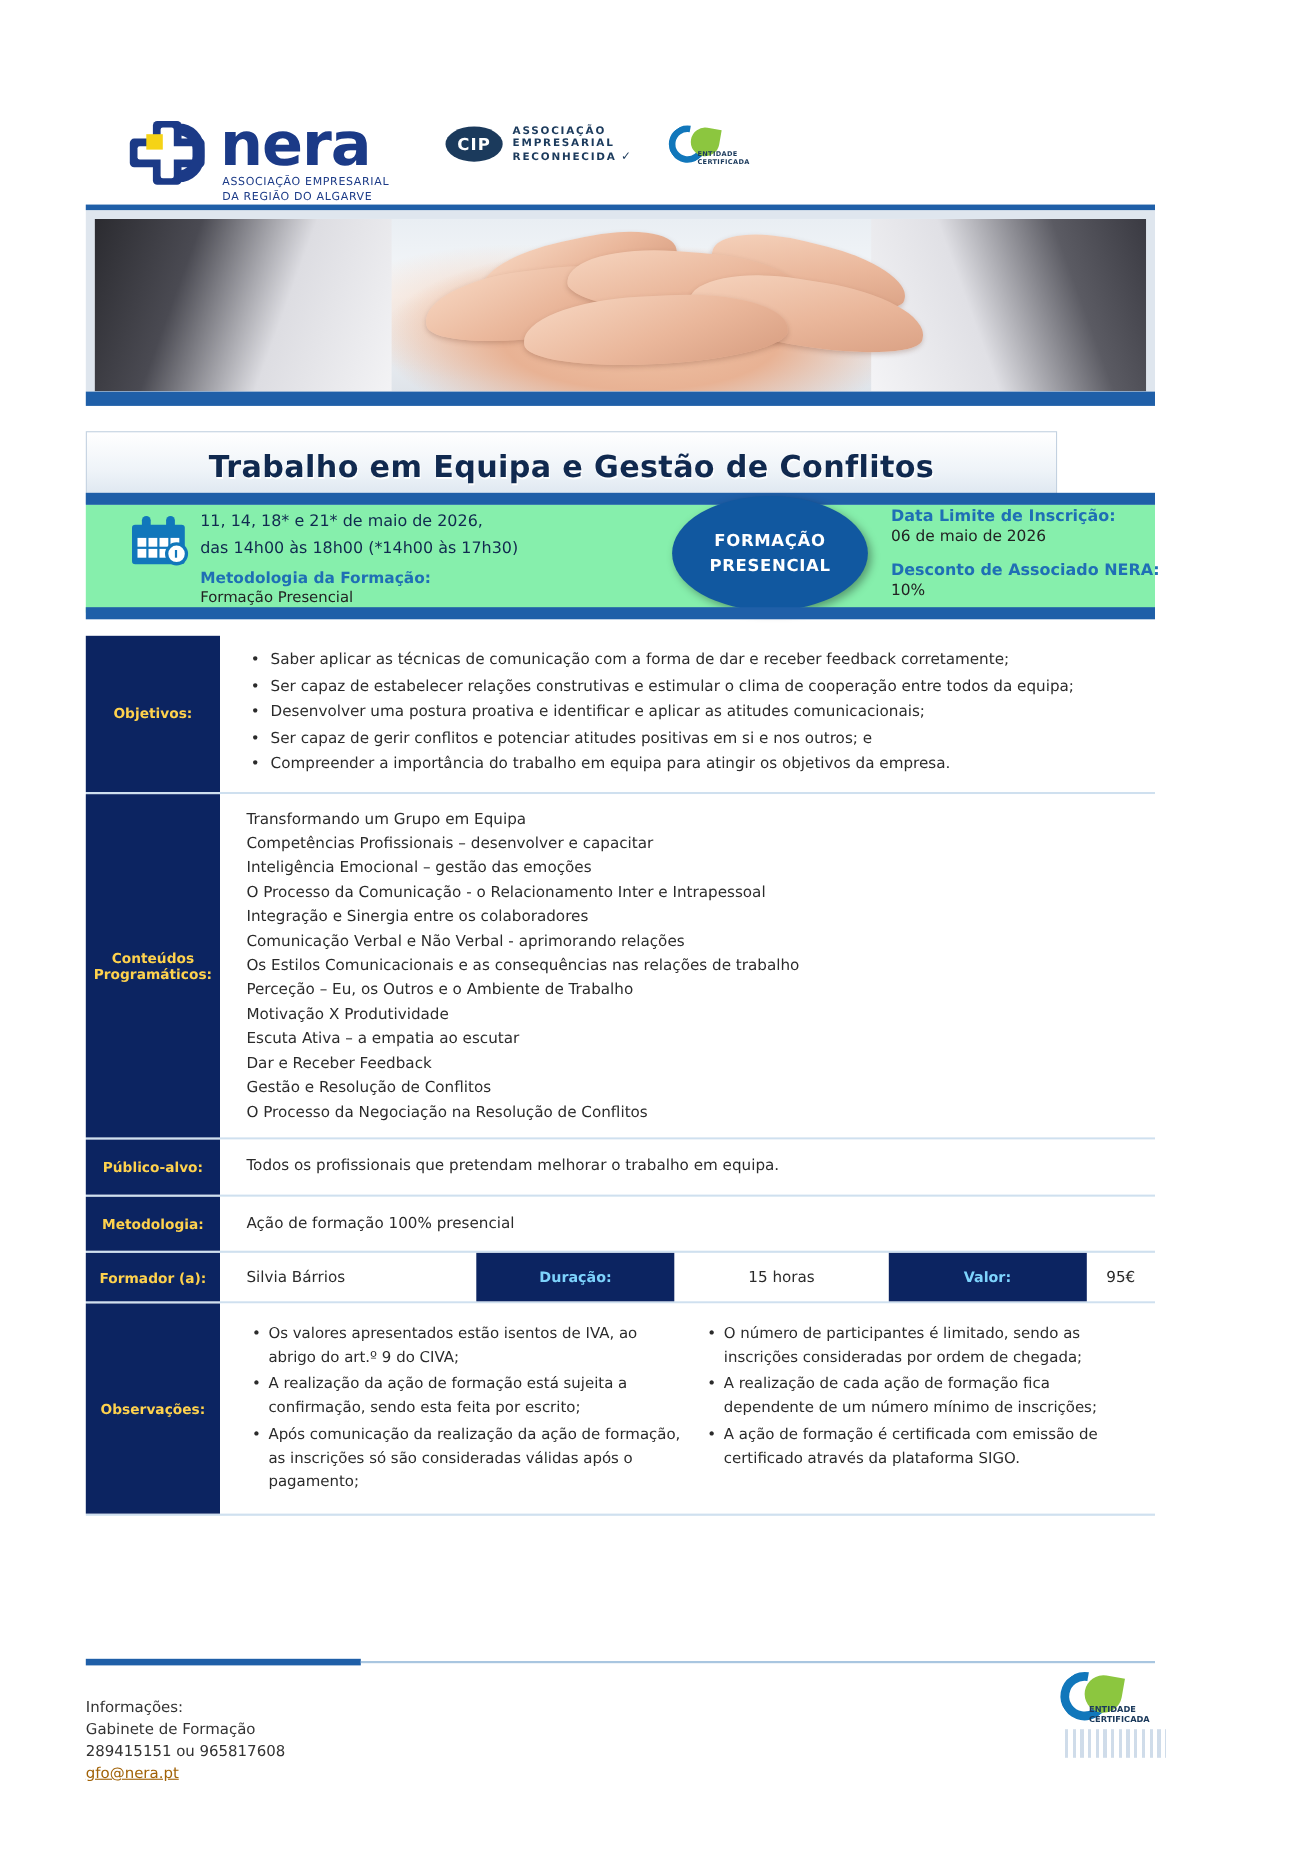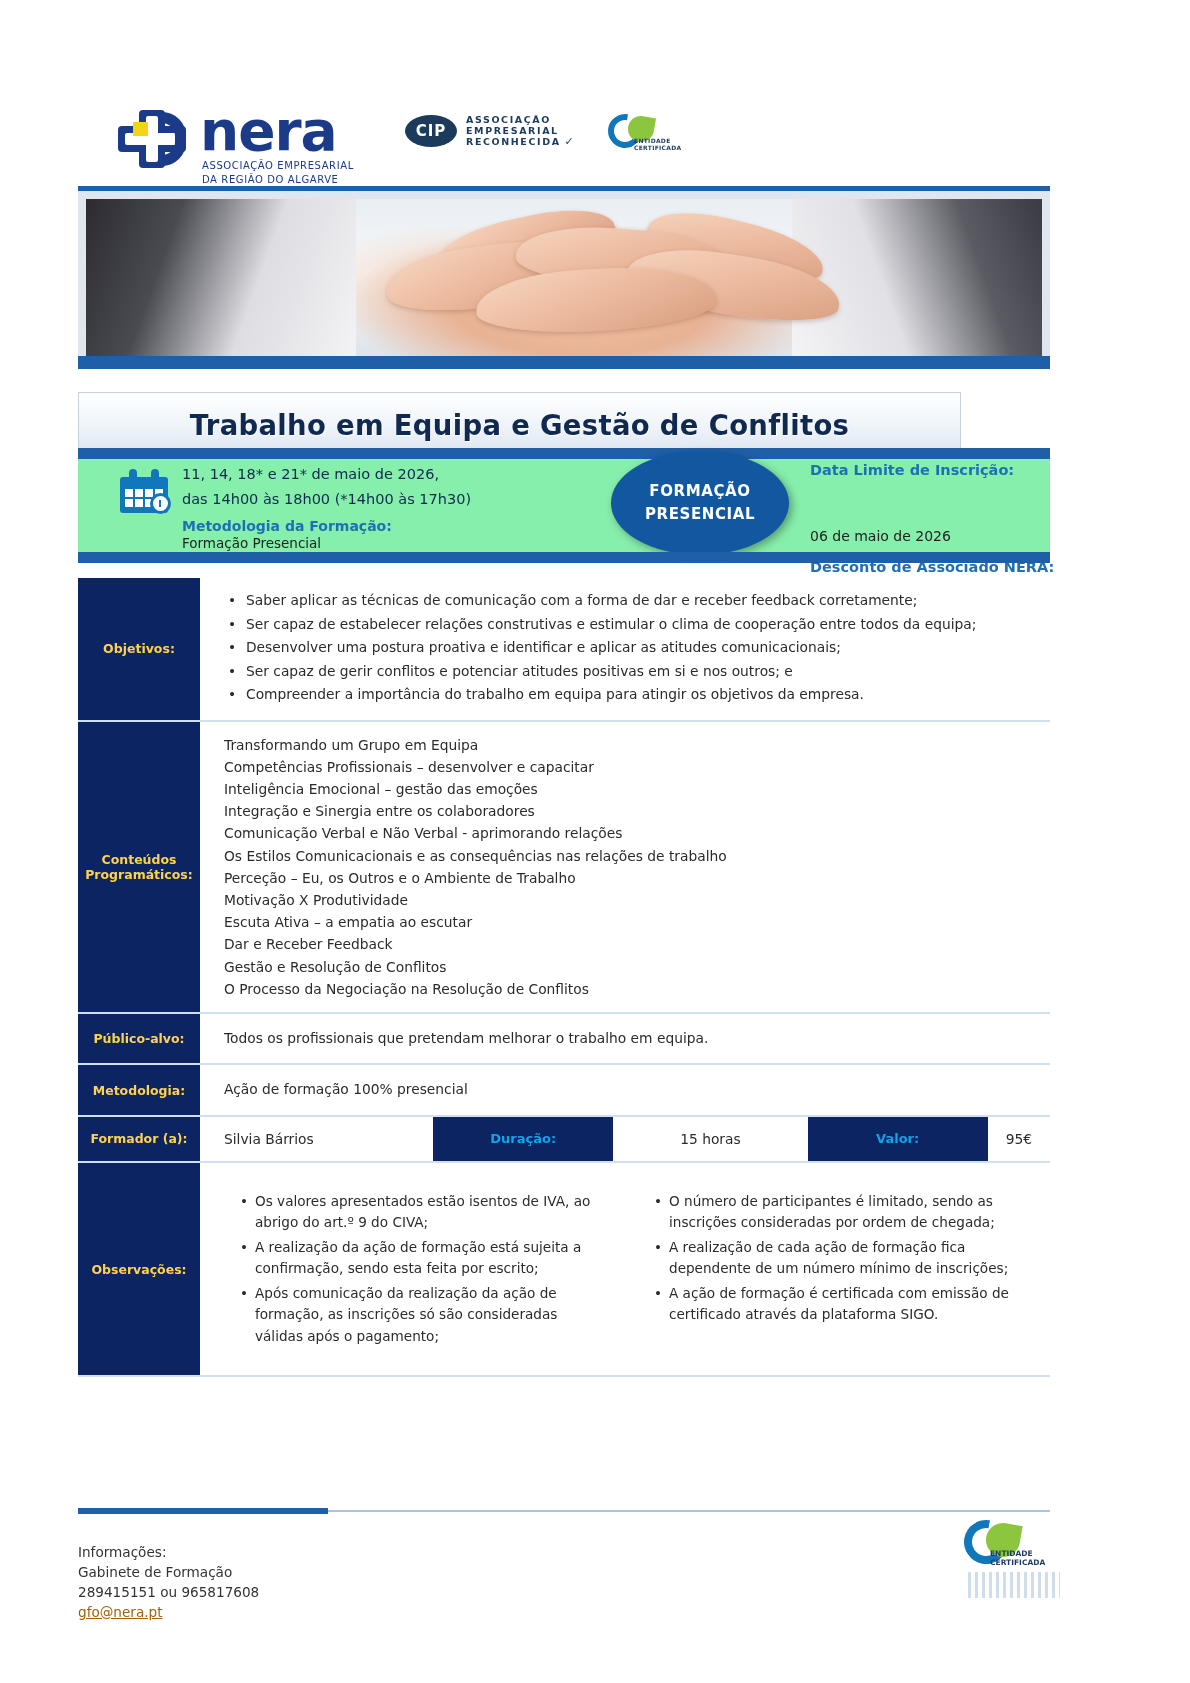--- a/index.html
+++ b/index.html
@@ -367,21 +367,20 @@
   .strip-right .r-title {
     font-size: 14.5px;
     font-weight: bold;
     color: #1f6fb5;
     line-height: 18px;
   }
   .strip-right .r-val {
     font-size: 14px;
     color: #222222;
     line-height: 18px;
-    margin-top: 48px;
   }
   .strip-right .gap { height: 13px; }
 
   
   .table {
     position: absolute;
     left: 78px; top: 578px;
     width: 972px;
   }
   .row {
@@ -444,21 +443,21 @@
     font-size: 13.8px;
     color: #2b2b2b;
     min-height: 44px;
   }
   .val-name { width: 240px; padding-left: 24px !important; }
   .val-mid  { width: 200px; justify-content: center; }
   .val-end  { flex: 1; justify-content: center; }
   .label-mid {
     width: 180px; min-width: 180px;
     background: #0c2461;
-    color: #0ea5e9;
+    color: #7dd3fc;
     font-weight: bold;
     font-size: 13px;
     display: flex;
     align-items: center;
     justify-content: center;
   }
 
   
   .obs-cell {
     flex: 1;
@@ -466,21 +465,21 @@
     padding: 12px 12px 12px 20px;
     gap: 10px;
   }
   .obs-col {
     flex: 1;
     font-size: 13.6px;
     line-height: 21.5px;
     color: #2b2b2b;
   }
   .obs-col ul {
-    margin: 16px;
+    margin: 5px;
     padding-left: 19px;
     list-style: none;
   }
   .obs-col ul li {
     position: relative;
     margin-bottom: 3px;
   }
   .obs-col ul li::before {
     content: "\2022";
     position: absolute;
@@ -677,20 +676,21 @@
       <div class="label-cell">
         <div>
           <div>Conteúdos</div>
           <div>Programáticos:</div>
         </div>
       </div>
       <div class="content-cell prog-list">
         <div>Transformando um Grupo em Equipa</div>
         <div>Competências Profissionais – desenvolver e capacitar</div>
         <div>Inteligência Emocional – gestão das emoções</div>
+        <div>O Processo da Comunicação - o Relacionamento Inter e Intrapessoal</div>
         <div>Integração e Sinergia entre os colaboradores</div>
         <div>Comunicação Verbal e Não Verbal - aprimorando relações</div>
         <div>Os Estilos Comunicacionais e as consequências nas relações de trabalho</div>
         <div>Perceção – Eu, os Outros e o Ambiente de Trabalho</div>
         <div>Motivação X Produtividade</div>
         <div>Escuta Ativa – a empatia ao escutar</div>
         <div>Dar e Receber Feedback</div>
         <div>Gestão e Resolução de Conflitos</div>
         <div>O Processo da Negociação na Resolução de Conflitos</div>
       </div>

